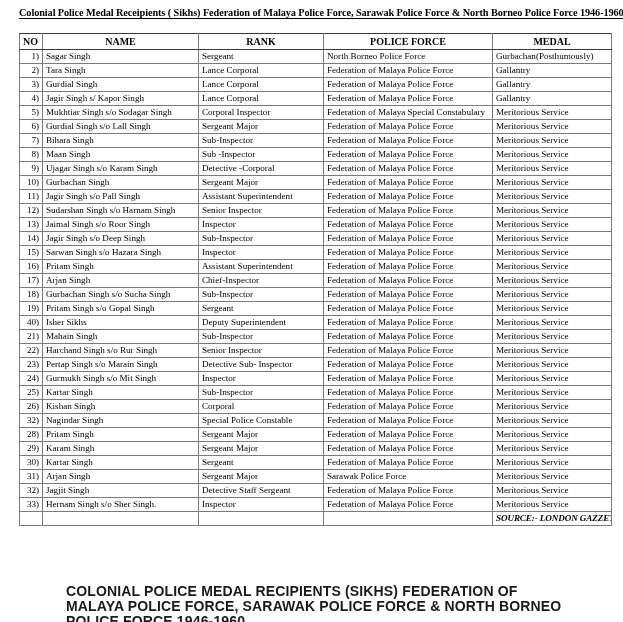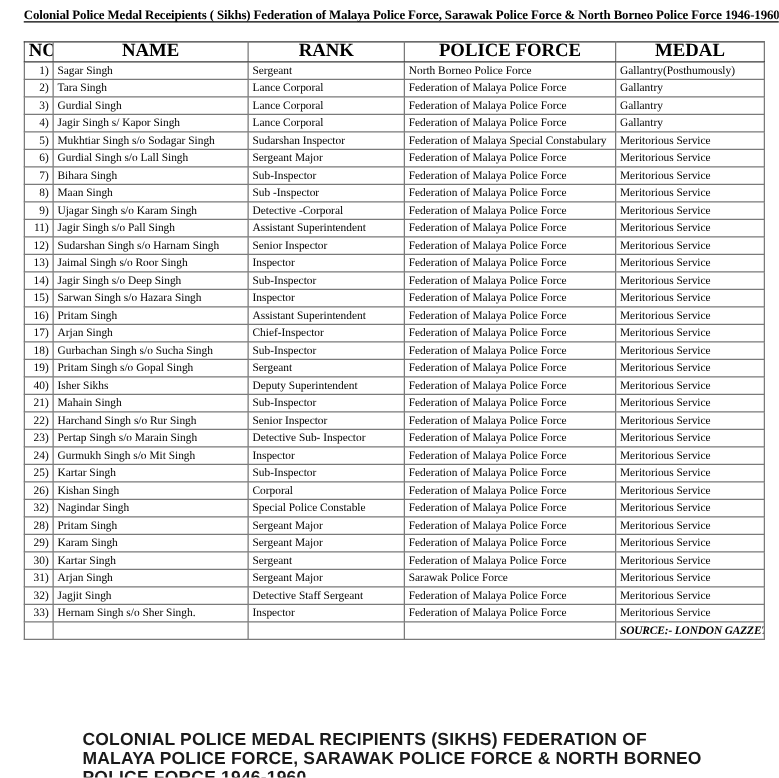--- a/index.html
+++ b/index.html
@@ -54,21 +54,21 @@
     font-size: 9.1px;
     line-height: 13px;
     height: 13px;
     vertical-align: middle;
     overflow: hidden;
     white-space: nowrap;
   }
   .sheet thead th {
     font-weight: bold;
     text-align: center;
-    font-size: 15px;
+    font-size: 10px;
     height: 15px;
     line-height: 15px;
     border-top: 1px solid #3a3a3a;
     border-bottom: 1px solid #3a3a3a;
   }
   .sheet thead th.h-no {
     text-align: left;
     padding-left: 3px;
   }
   .sheet tbody td.cell-no {
@@ -126,21 +126,21 @@
         <th>POLICE FORCE</th>
         <th>MEDAL</th>
       </tr>
     </thead>
     <tbody id="table-body">
         <tr>
           <td class="cell-no">1)</td>
           <td class="cell-text">Sagar Singh</td>
           <td class="cell-text">Sergeant</td>
           <td class="cell-text">North Borneo Police Force</td>
-          <td class="cell-text">Gallantry(Posthumously)</td>
+          <td class="cell-text">Gurbachan(Posthumously)</td>
         </tr>
         <tr>
           <td class="cell-no">2)</td>
           <td class="cell-text">Tara Singh</td>
           <td class="cell-text">Lance Corporal</td>
           <td class="cell-text">Federation of Malaya Police Force</td>
           <td class="cell-text">Gallantry</td>
         </tr>
         <tr>
           <td class="cell-no">3)</td>
@@ -152,21 +152,21 @@
         <tr>
           <td class="cell-no">4)</td>
           <td class="cell-text">Jagir Singh s/ Kapor Singh</td>
           <td class="cell-text">Lance Corporal</td>
           <td class="cell-text">Federation of Malaya Police Force</td>
           <td class="cell-text">Gallantry</td>
         </tr>
         <tr>
           <td class="cell-no">5)</td>
           <td class="cell-text">Mukhtiar Singh s/o Sodagar Singh</td>
-          <td class="cell-text">Sudarshan Inspector</td>
+          <td class="cell-text">Corporal Inspector</td>
           <td class="cell-text">Federation of Malaya Special Constabulary</td>
           <td class="cell-text">Meritorious Service</td>
         </tr>
         <tr>
           <td class="cell-no">6)</td>
           <td class="cell-text">Gurdial Singh s/o Lall Singh</td>
           <td class="cell-text">Sergeant Major</td>
           <td class="cell-text">Federation of Malaya Police Force</td>
           <td class="cell-text">Meritorious Service</td>
         </tr>
@@ -181,20 +181,27 @@
           <td class="cell-no">8)</td>
           <td class="cell-text">Maan Singh</td>
           <td class="cell-text">Sub -Inspector</td>
           <td class="cell-text">Federation of Malaya Police Force</td>
           <td class="cell-text">Meritorious Service</td>
         </tr>
         <tr>
           <td class="cell-no">9)</td>
           <td class="cell-text">Ujagar Singh s/o Karam Singh</td>
           <td class="cell-text">Detective -Corporal</td>
+          <td class="cell-text">Federation of Malaya Police Force</td>
+          <td class="cell-text">Meritorious Service</td>
+        </tr>
+        <tr>
+          <td class="cell-no">10)</td>
+          <td class="cell-text">Gurbachan Singh</td>
+          <td class="cell-text">Sergeant Major</td>
           <td class="cell-text">Federation of Malaya Police Force</td>
           <td class="cell-text">Meritorious Service</td>
         </tr>
         <tr>
           <td class="cell-no">11)</td>
           <td class="cell-text">Jagir Singh s/o Pall Singh</td>
           <td class="cell-text">Assistant Superintendent</td>
           <td class="cell-text">Federation of Malaya Police Force</td>
           <td class="cell-text">Meritorious Service</td>
         </tr>

